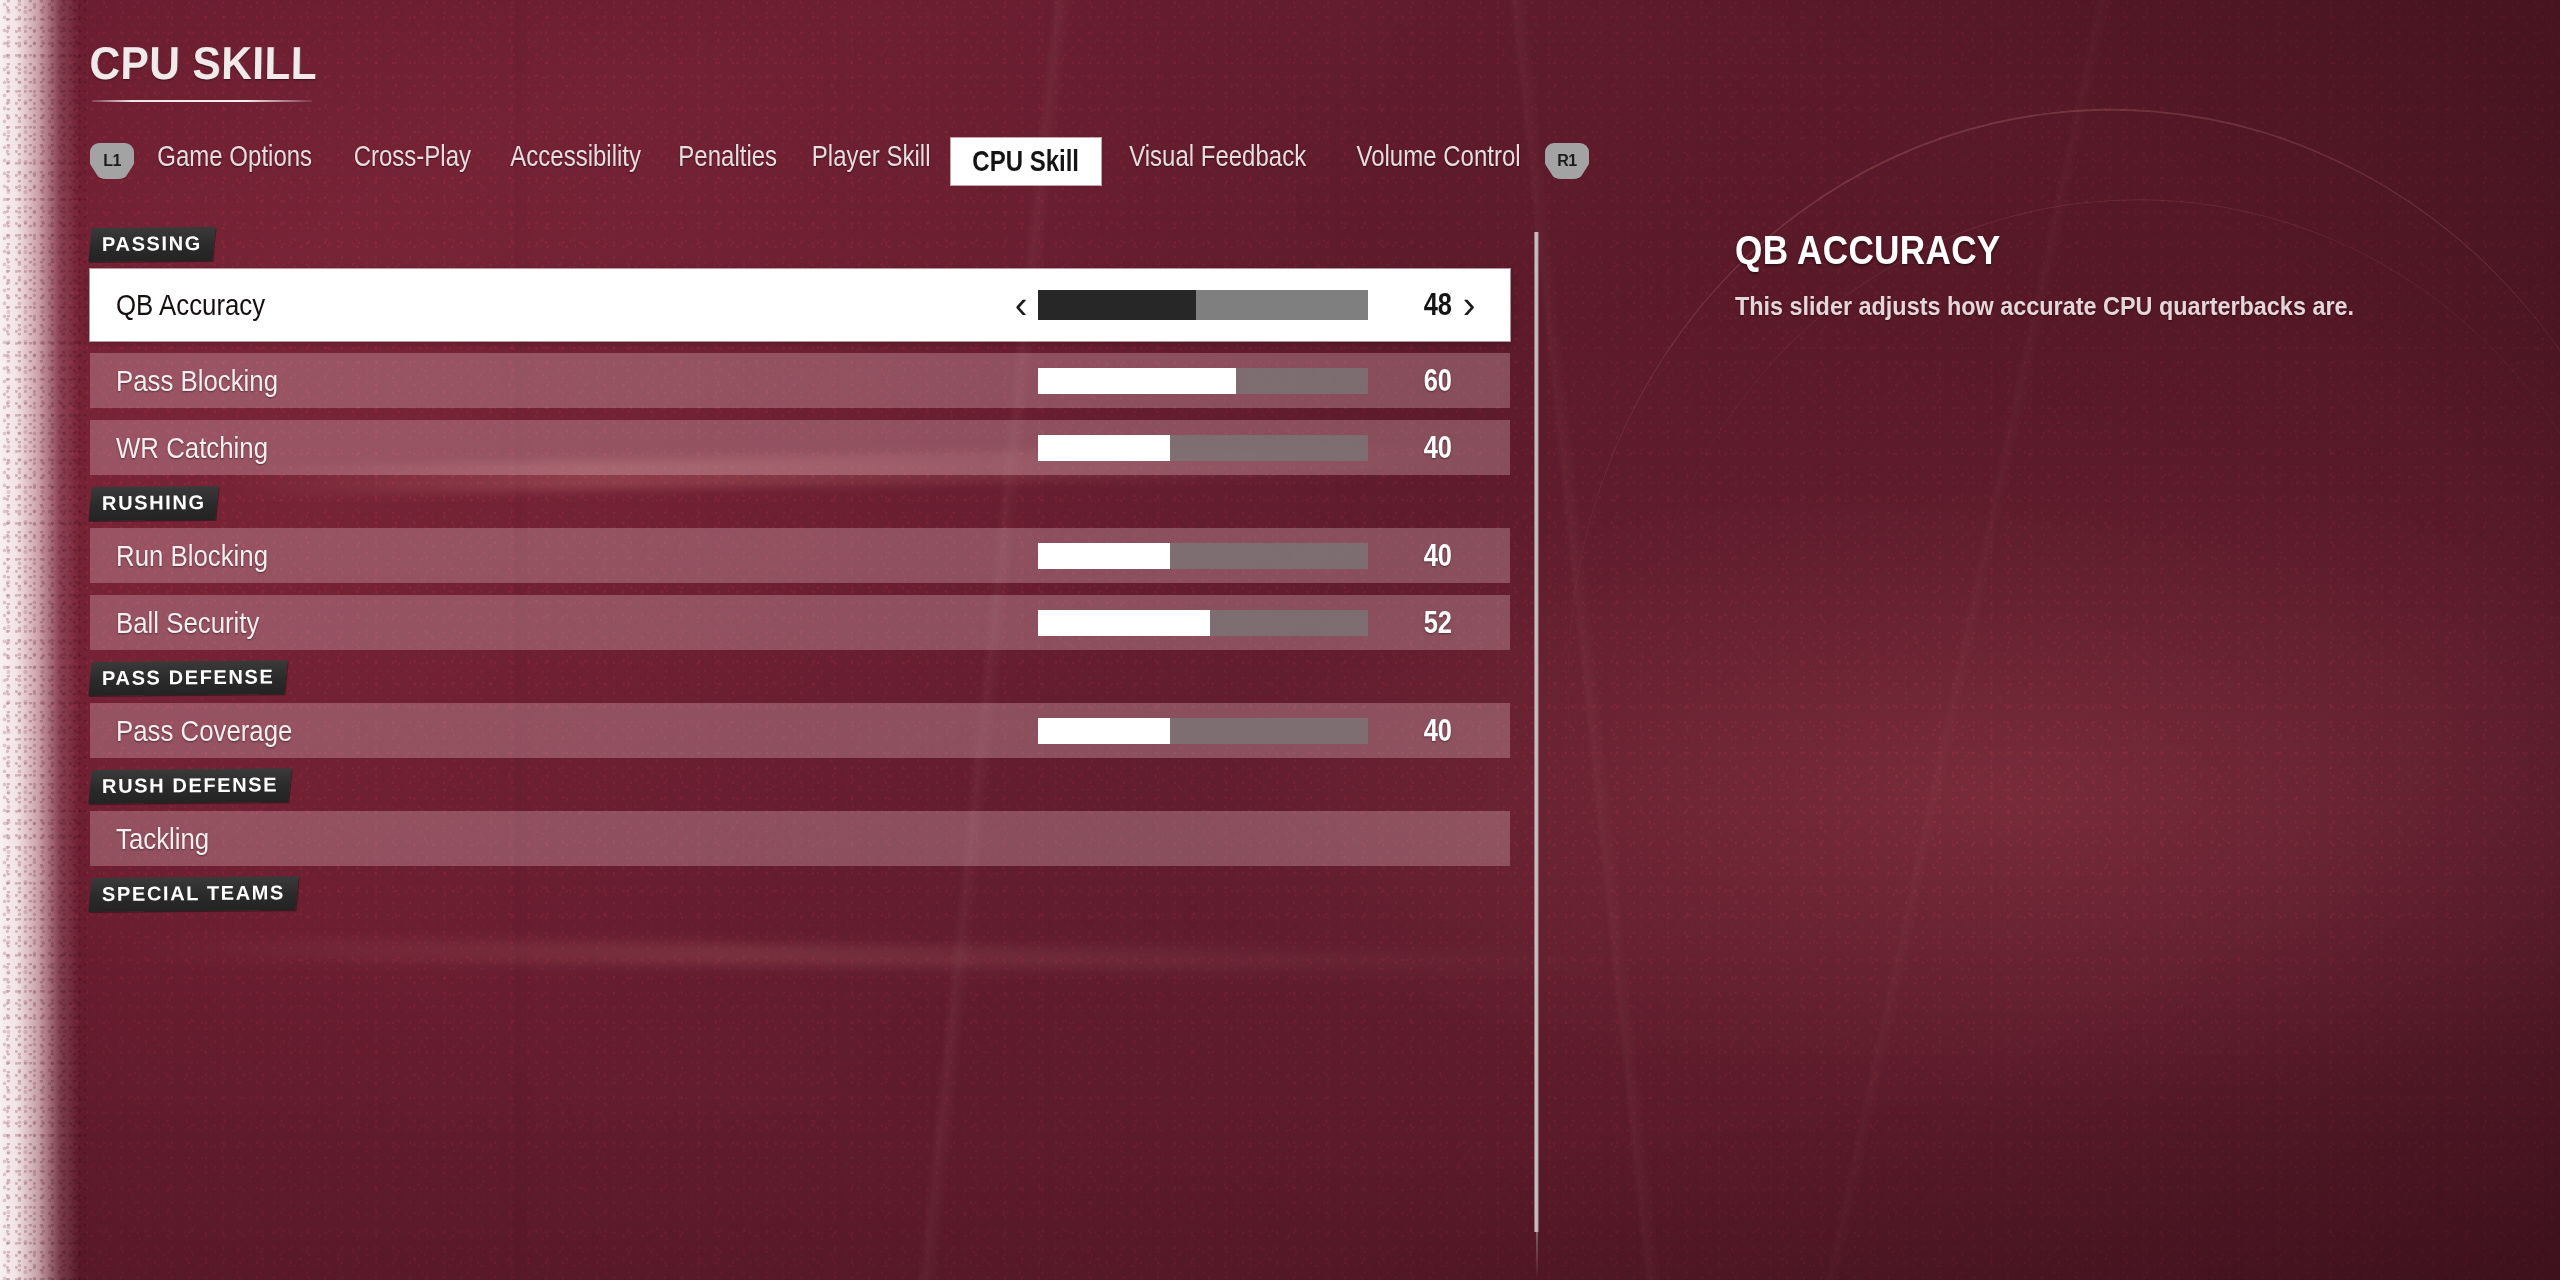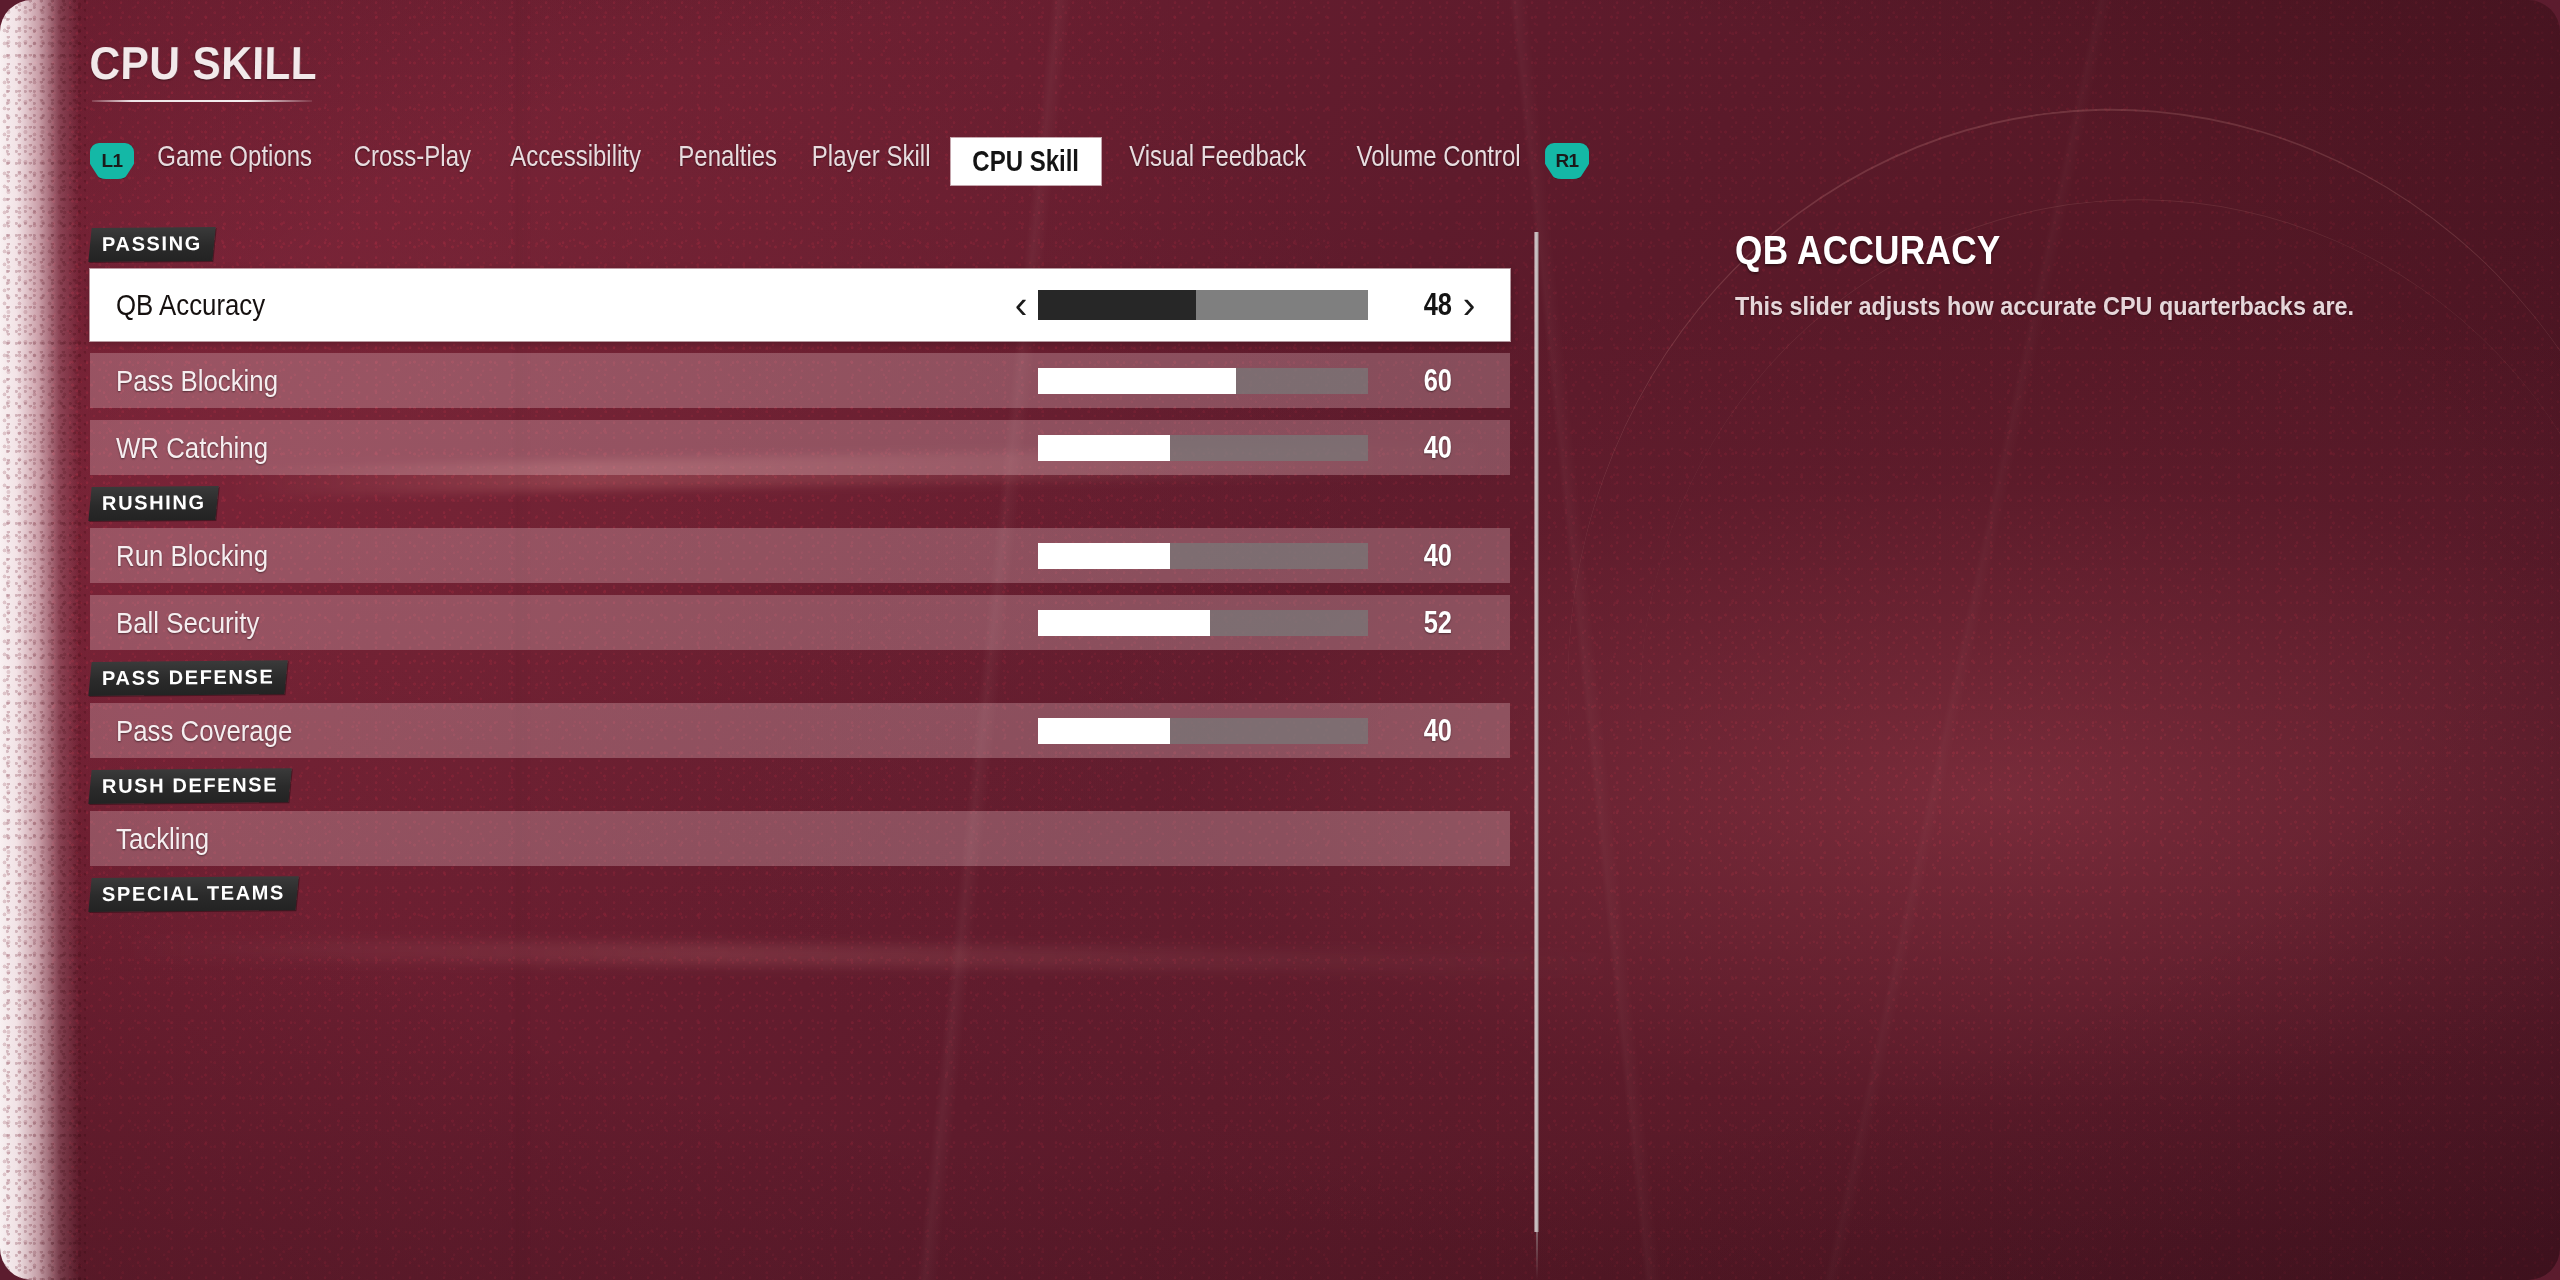--- a/index.html
+++ b/index.html
@@ -4,21 +4,21 @@
 <style>
   * { margin:0; padding:0; box-sizing:border-box; }
   html,body {
     width:2560px; height:1280px;
     overflow:hidden;
     background:#5c1c2e;
     font-family:"Liberation Sans", sans-serif;
   }
 
   
-  #stage { position:relative; width:2560px; height:1280px; overflow:hidden;border-radius:32px; }
+  #stage { position:relative; width:2560px; height:1280px; overflow:hidden; }
 
   .bg-base{
     position:absolute; inset:0;
     background:
       radial-gradient(ellipse 70% 55% at 78% 62%, rgba(150,60,75,0.55) 0%, rgba(110,35,52,0.28) 45%, rgba(0,0,0,0) 72%),
       radial-gradient(ellipse 55% 70% at 15% 30%, rgba(128,42,60,0.45) 0%, rgba(0,0,0,0) 70%),
       linear-gradient(118deg,#7d2238 0%,#6d1f31 22%,#5e1b2c 48%,#551826 70%,#4a1523 100%);
   }
   
   .bg-speckle{
@@ -103,25 +103,25 @@
   }
 
   
   .tabbar{
     position:absolute; left:90px; top:140px;
     display:flex; align-items:center; gap:0px;
     height:42px;
   }
   .bumper{
     width:44px; height:36px;
-    background:#14b8a6;
+    background:#a3a3a3;
     border-radius:9px 9px 16px 16px;
     clip-path:polygon(0 0,100% 0,100% 58%,78% 100%,22% 100%,0 58%);
     display:flex; align-items:center; justify-content:center;
-    color:#1b1b1b; font-size:19px; font-weight:bold;
+    color:#1b1b1b; font-size:16px; font-weight:bold;
     font-family:"Liberation Sans", sans-serif;
     letter-spacing:-.5px;
     flex:none;
     box-shadow:0 1px 3px rgba(0,0,0,.35);
   }
   .tab{
     color:#e8dcdf; font-size:30px;
     font-family:"Liberation Sans", sans-serif;
     font-weight:400;
     transform:scaleX(.80);

